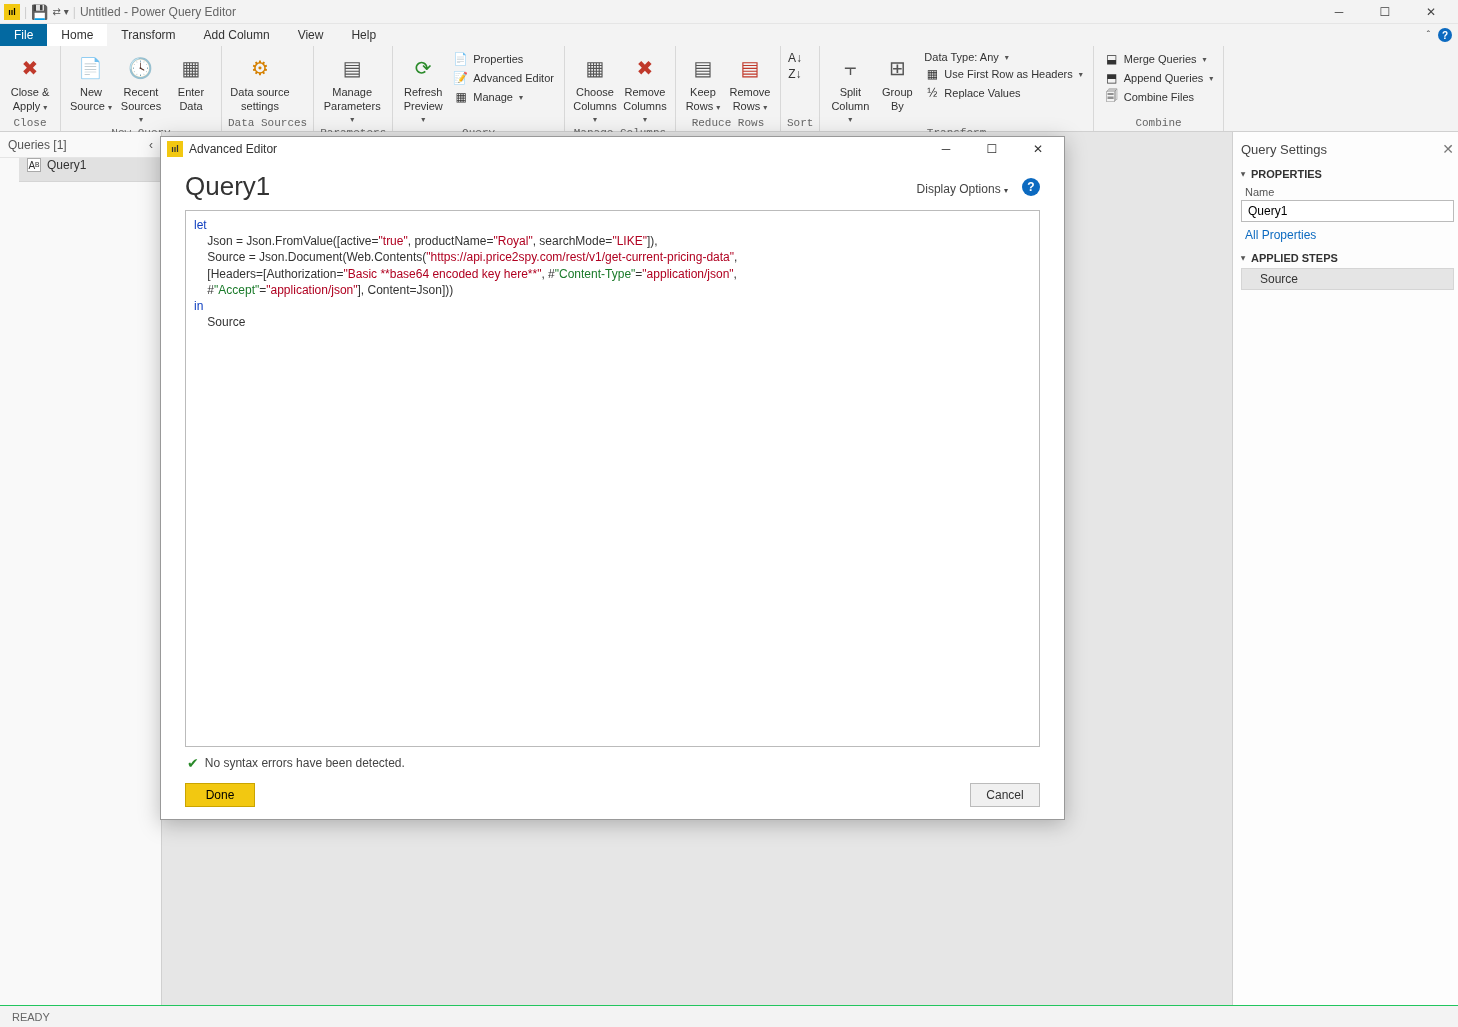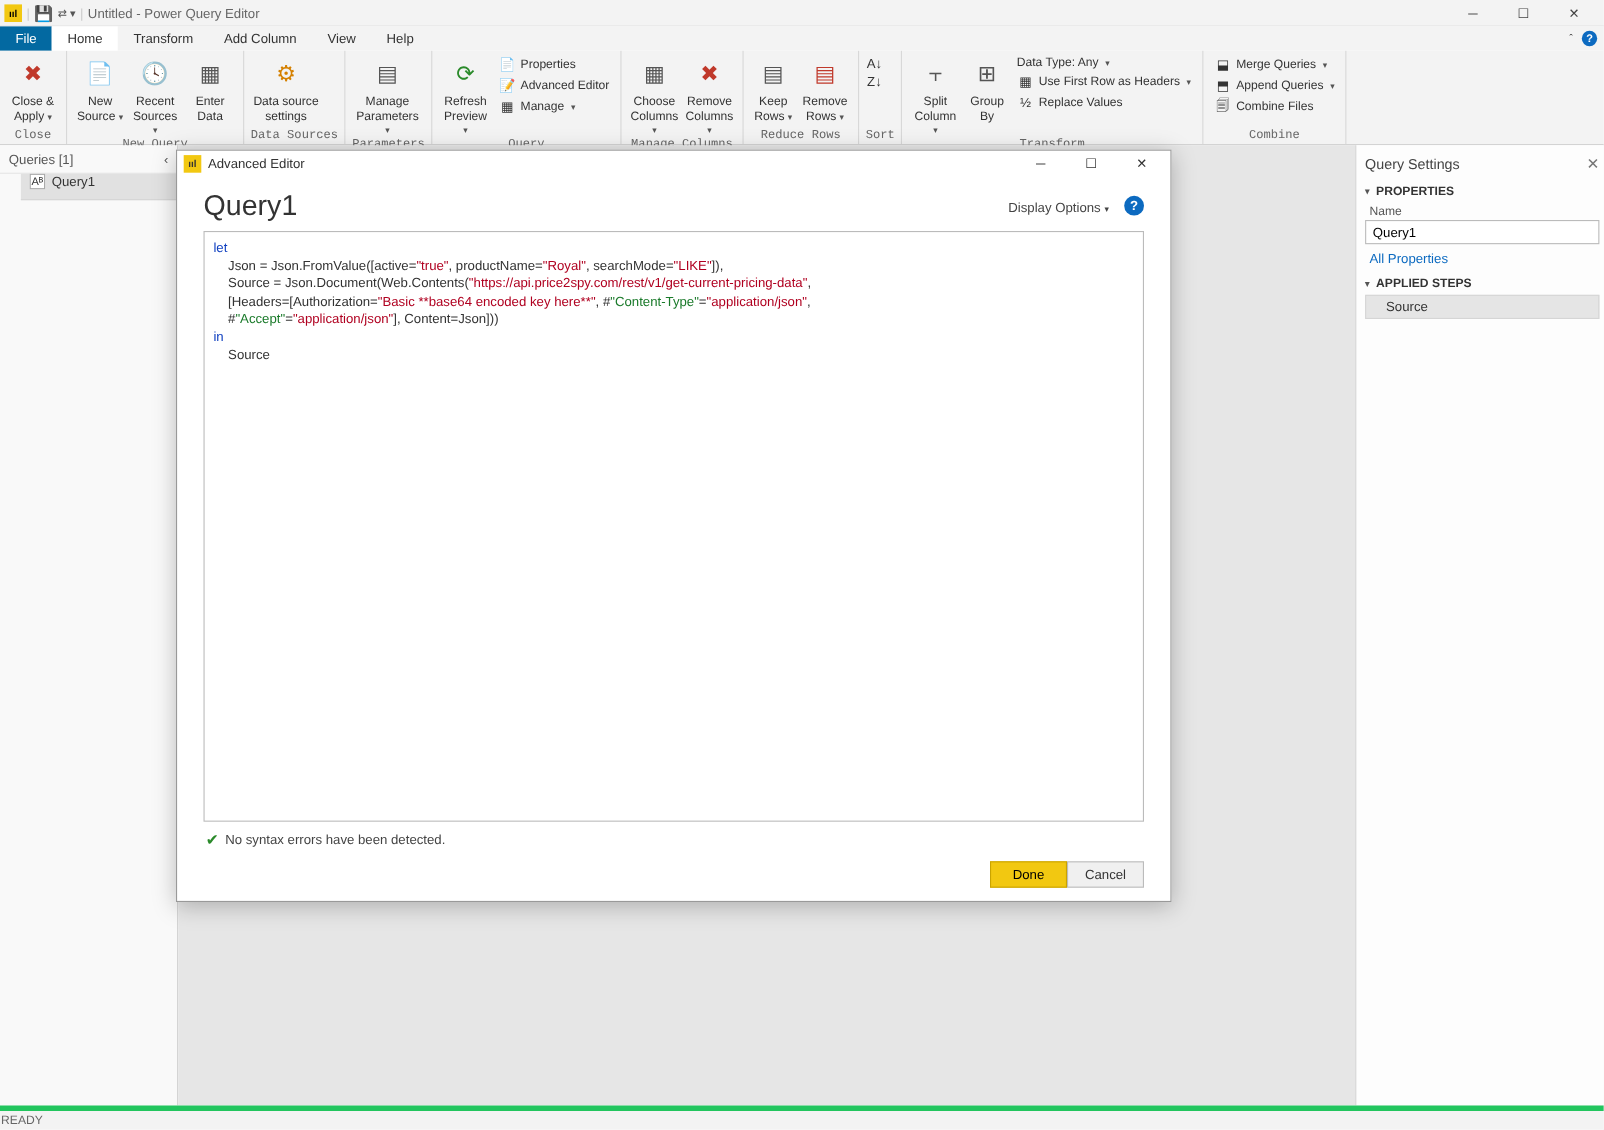--- a/index.html
+++ b/index.html
@@ -72,27 +72,27 @@
 .dialog-body .qname { font-size: 26px; font-weight: 300; color:#333;}
 .dialog-body .disp-opts { display:flex; align-items:flex-end; gap:14px; font-size:12px; color:#444;}
 .dialog-body .disp-opts .caret{font-size:8px;}
 .dialog-body .help-circle{width:18px;height:18px;border-radius:50%;background:#0c6ac0;color:#fff;display:flex;align-items:center;justify-content:center;font-size:12px;font-weight:bold;}
 .code-box { flex:1; border:1px solid #bbb; background:#fff; padding:6px 8px; font-family: Consolas, monospace; font-size:12px; white-space:pre-wrap; overflow:auto; line-height:1.35;}
 .code-box .kw{color:#1040c0;}
 .code-box .str{color:#b00020;}
 .code-box .id{color:#1a7a2a;}
 .syntax-row { display:flex; align-items:center; gap:6px; padding:8px 2px; font-size:12px; color:#444;}
 .syntax-row .tick{color:#2a8a2a;font-size:14px;}
-.btn-row { display:flex; justify-content:flex-end; padding-top:4px;}
+.btn-row { display:flex; justify-content:space-between; gap:10px; padding-top:4px;}
 .btn { min-width:70px; height:24px; display:flex;align-items:center;justify-content:center; font-size:12px; border:1px solid #bbb; cursor:pointer; padding:0 12px;}
 .btn.primary{ background:#f2c811; border-color:#caa400; color:#000;}
 .btn.secondary{ background:#f0f0f0;}
 
 
-.status-bar { position:absolute; left:0; right:0; bottom:0; height:22px; background:#f3f3f3; border-top:5px solid #22c55e; display:flex; align-items:center; padding:0 1px; font-size:11px; color:#666;}
+.status-bar { position:absolute; left:0; right:0; bottom:0; height:22px; background:#f3f3f3; border-top:1px solid #22c55e; display:flex; align-items:center; padding:0 12px; font-size:11px; color:#666;}
 
 .save-icon{color:#1060c0;font-size:14px;}
 .undo-redo{display:flex;align-items:center;font-size:10px;color:#555;gap:2px;}
 
 
 .ico-red{color:#c0392b;}
 .ico-green{color:#2a8a2a;}
 .ico-orange{color:#d58000;}
 .ico-table{color:#555;}
 </style>

